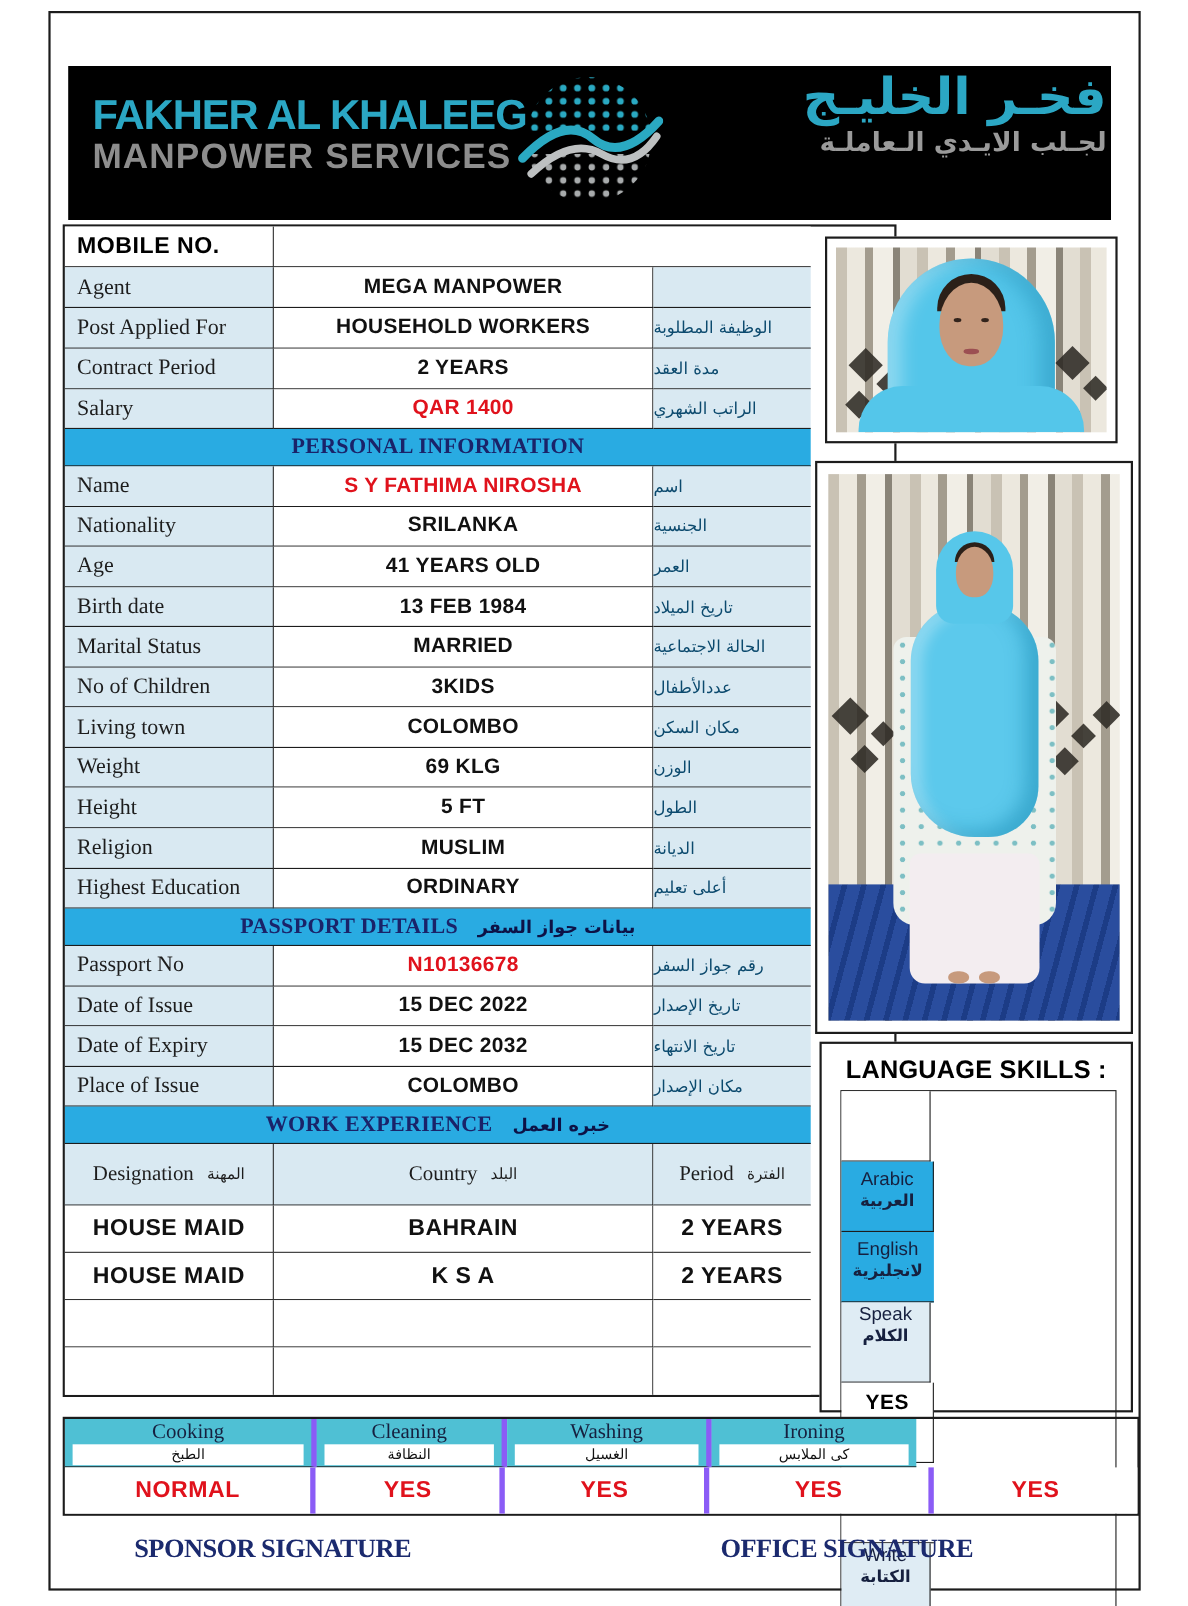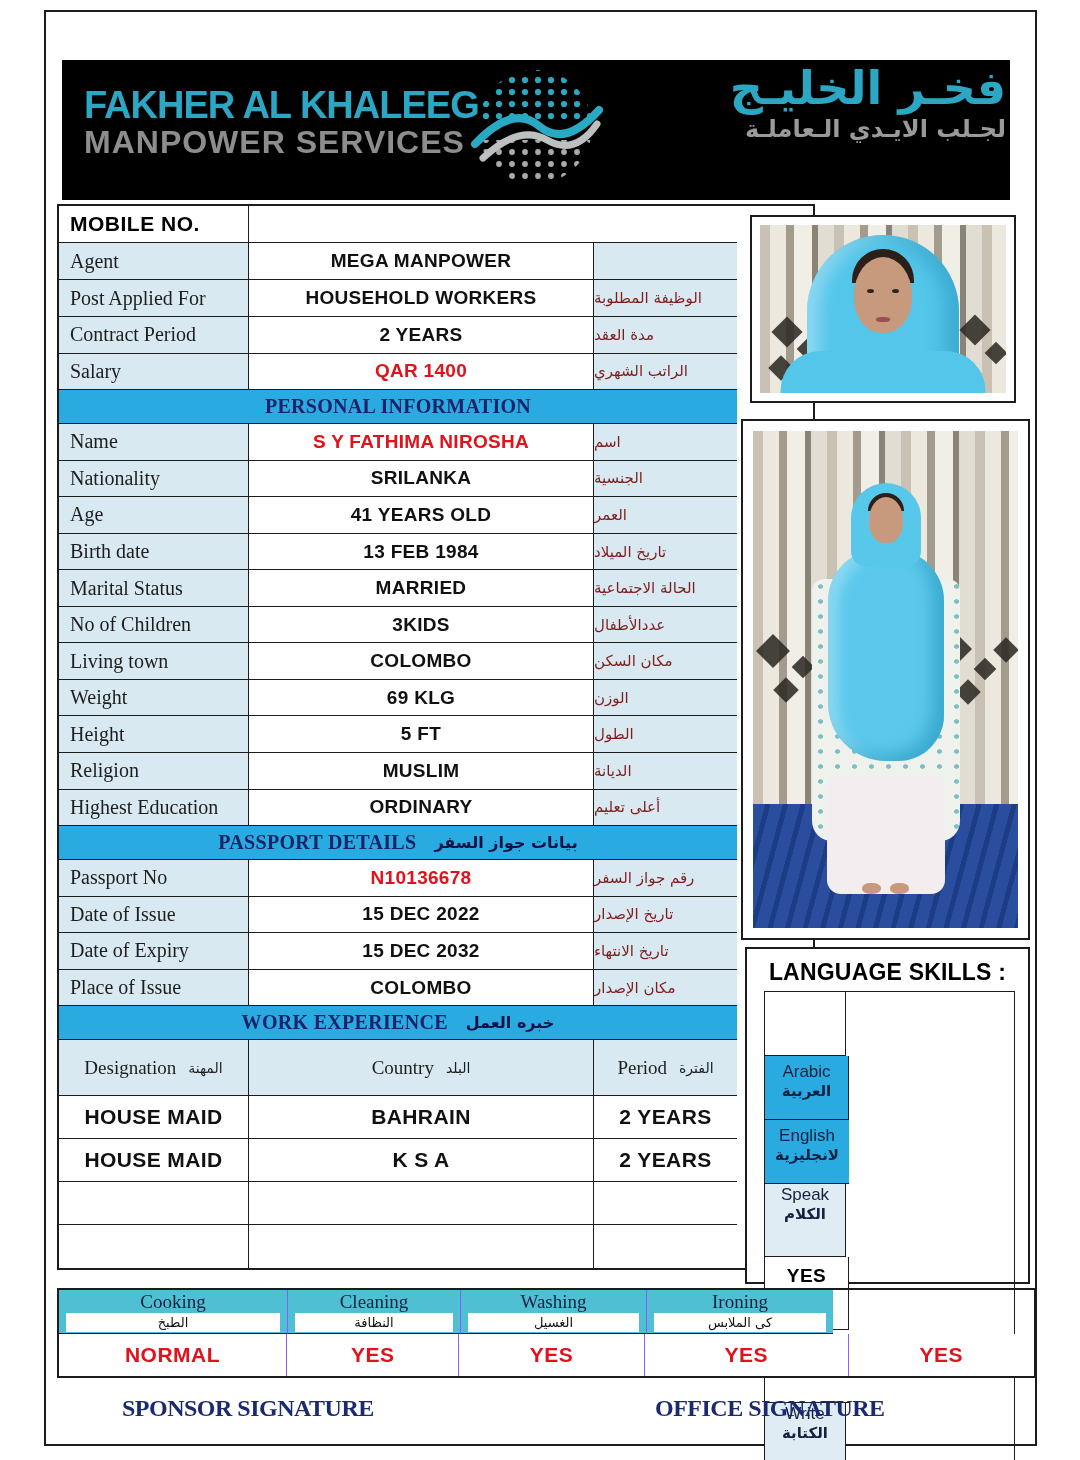--- a/index.html
+++ b/index.html
@@ -17,21 +17,21 @@
   .logo-ar .a2{font-family:"DejaVu Sans",sans-serif;font-weight:bold;font-size:24px;color:#9a9a9a;line-height:1.2;}
   
   .main-table{position:absolute;left:57px;top:204px;width:758px;border:2px solid #1c1c1c;box-sizing:border-box;background:#fff;}
   .r{display:flex;height:36.55px;}
   .r.h37{height:37px}.r.hsec{height:34px}.r.hwh{height:56px}.r.hw{height:43px}
   .c{box-sizing:border-box;border-right:1px solid #1c1c1c;border-bottom:1px solid #1c1c1c;display:flex;align-items:center;overflow:hidden;}
   .c.last{border-right:none;}
   .r:last-child .c{border-bottom:none;}
   .lab{width:190px;background:#d9e9f2;padding-left:11px;font-family:"Liberation Serif",serif;font-size:20px;color:#1d1d1d;}
   .val{width:345px;background:#fff;justify-content:center;font-weight:bold;font-size:19px;color:#111;letter-spacing:.3px;}
-  .arb{width:143px;background:#d9e9f2;justify-content:flex-end;padding-right:9px;font-family:"DejaVu Sans",sans-serif;font-size:15px;color:#7f1d1d;direction:rtl;}
+  .arb{width:143px;background:#d9e9f2;justify-content:flex-end;padding-right:9px;font-family:"DejaVu Sans",sans-serif;font-size:15px;color:#0c4a6e;direction:rtl;}
   .mobile-lab{width:190px;background:#fff;padding-left:11px;font-weight:900;font-size:21px;letter-spacing:.5px;color:#000;}
   .mobile-rest{width:488px;background:#fff;}
   .sect{width:678px;background:#29abe2;justify-content:center;gap:18px;color:#1a2369;font-family:"Liberation Serif",serif;font-weight:bold;font-size:20px;letter-spacing:.3px;}
   .sect .sar{font-family:"DejaVu Sans",sans-serif;font-size:16px;color:#0d1246;font-weight:bold;direction:rtl;}
   .red{color:#e0121c !important;}
   .wh{background:#d9e9f2;justify-content:center;gap:12px;font-family:"Liberation Serif",serif;font-size:19px;color:#1d1d1d;}
   .wh .war{font-family:"DejaVu Sans",sans-serif;font-size:14px;direction:rtl;}
   .wc1{width:190px}.wc2{width:345px}.wc3{width:143px}
   .wv{background:#fff;justify-content:center;font-weight:bold;font-size:21px;color:#111;letter-spacing:.4px;}
   
@@ -67,21 +67,21 @@
   .lhead{height:64px;background:#29abe2;color:#16203f;padding-top:6px;font-size:17px;}
   .lhead .lar{font-family:"DejaVu Sans",sans-serif;font-weight:bold;font-size:15px;direction:rtl;}
   .llab{height:73px;background:#dfecf4;color:#16203f;padding-top:1px;font-size:17px;}
   .llab .lar{font-family:"DejaVu Sans",sans-serif;font-weight:bold;font-size:15px;direction:rtl;}
   .lval{height:73px;background:#fff;padding-top:8px;font-weight:bold;font-size:19px;color:#000;letter-spacing:.5px;}
   .lc0.lhead{background:#fff;}
   
   .skills-table{position:absolute;left:57px;top:1288px;width:979px;border:2px solid #1c1c1c;box-sizing:border-box;}
   .sk-hrow{display:flex;height:44px;}
   .sk-vrow{display:flex;height:42px;}
-  .skc{box-sizing:border-box;border-right:1px solid #8b5cf6;display:flex;flex-direction:column;overflow:hidden;}
+  .skc{box-sizing:border-box;border-right:5px solid #8b5cf6;display:flex;flex-direction:column;overflow:hidden;}
   .skc.last{border-right:none;}
   .sk-hrow .skc{background:#4fc0d4;border-bottom:1px solid #1c1c1c;}
   .sk-en{height:23px;line-height:23px;text-align:center;font-family:"Liberation Serif",serif;font-size:19px;color:#16203f;}
   .sk-ar{height:19px;margin:0 7px;background:#fff;text-align:center;font-family:"DejaVu Sans",sans-serif;font-size:13px;line-height:19px;color:#111;direction:rtl;}
   .sk-vrow .skc{background:#fff;justify-content:center;}
   .sk-val{text-align:center;font-weight:900;font-size:21px;color:#e0121c;letter-spacing:.5px;}
   .w1{width:229px}.w2{width:173px}.w3{width:186px}.w4{width:205px}.w5{width:186px}
   
   .sig{position:absolute;top:1395px;font-family:"Liberation Serif",serif;font-weight:bold;font-size:24px;color:#1b2a6e;letter-spacing:-.5px;}
   .sig.sponsor{left:122px;}

